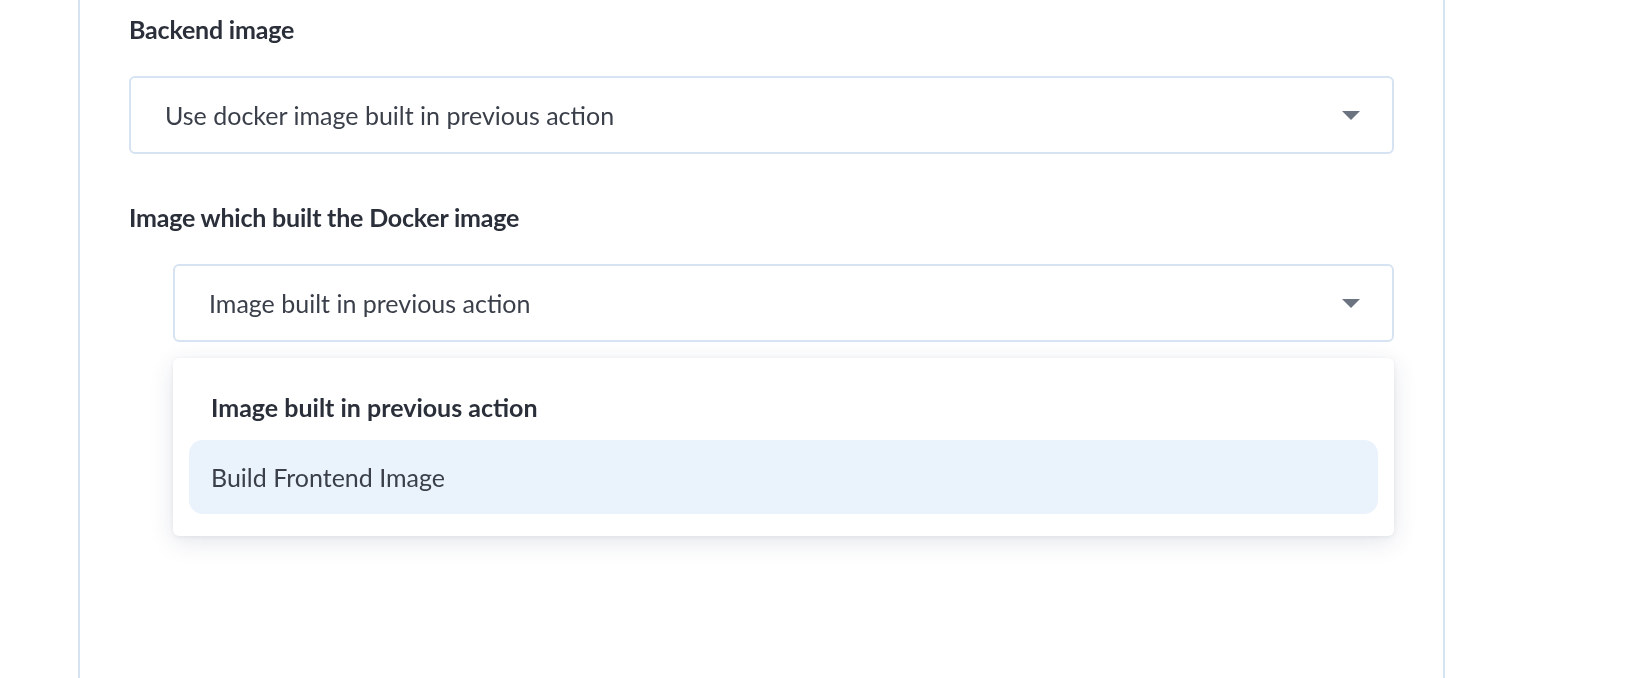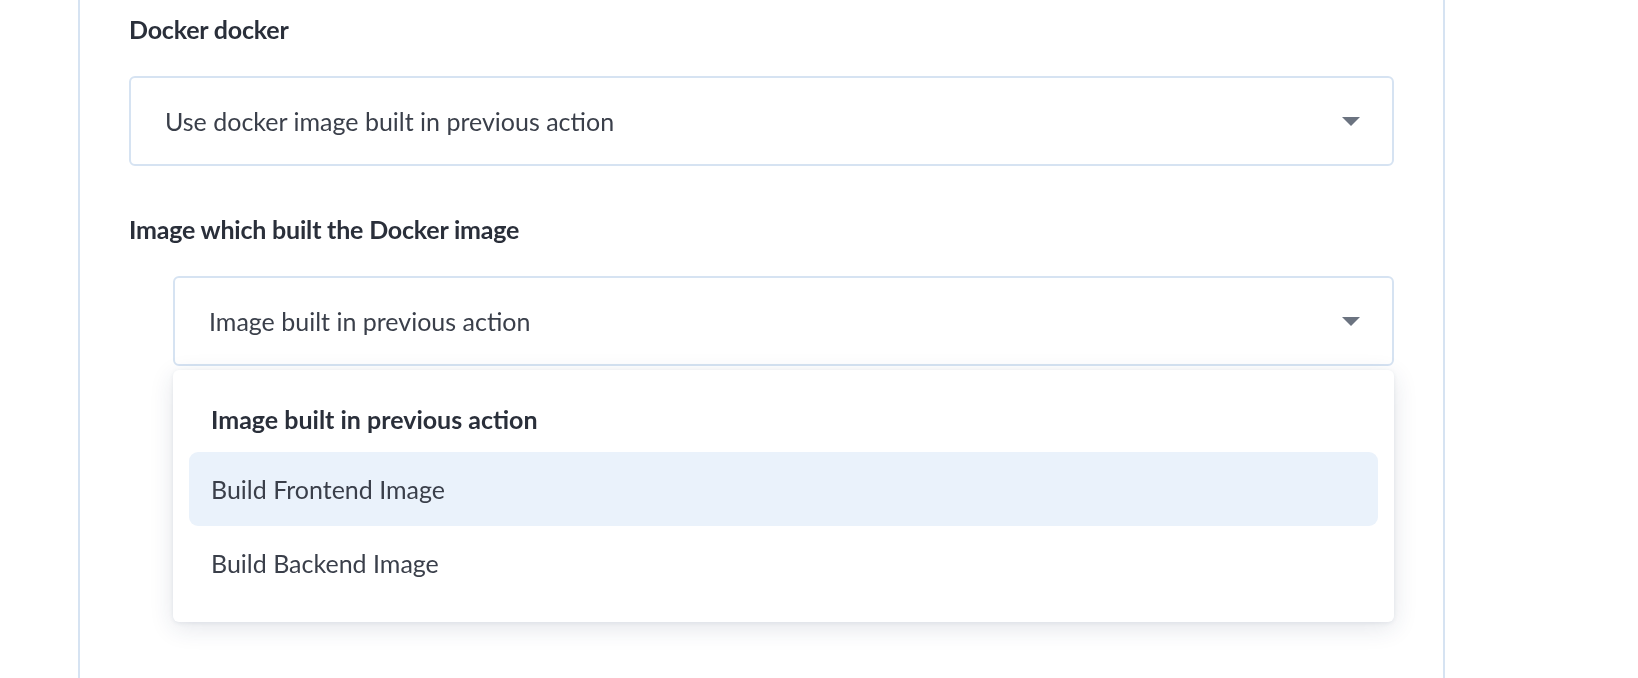--- a/index.html
+++ b/index.html
@@ -32,21 +32,21 @@
       font-weight: 700;
       color: #2a2f3a;
       margin-bottom: 32px;
       letter-spacing: -0.2px;
     }
     .select-box {
       width: 100%;
       border: 2px solid #d6e3f2;
       border-radius: 6px;
       background: #ffffff;
-      height: 90px;
+      height: 78px;
       display: flex;
       align-items: center;
       justify-content: space-between;
       padding: 0 32px 0 34px;
       cursor: pointer;
     }
     .select-value {
       font-size: 25px;
       font-weight: 400;
       color: #3a3f4a;
@@ -80,50 +80,49 @@
       font-size: 25px;
       font-weight: 700;
       color: #2a2f3a;
       padding: 14px 22px 18px 22px;
     }
     .dropdown-option {
       font-size: 25px;
       font-weight: 400;
       color: #3a3f4a;
       padding: 22px 22px;
-      border-radius: 9px;
+      border-radius: 14px;
       cursor: pointer;
     }
     .dropdown-option.highlighted {
       background: #eaf2fb;
     }
   </style>
 </head>
 <body>
 
 <div class="panel">
 
   <div class="field-group">
-    <div class="field-label">Docker docker</div>
+    <div class="field-label">Backend image</div>
     <div class="select-box">
       <span class="select-value">Use docker image built in previous action</span>
       <span class="caret-down-icon"></span>
     </div>
   </div>
 
   <div class="field-group">
     <div class="field-label">Image which built the Docker image</div>
 
     <div class="dropdown-wrap">
       <div class="select-box">
         <span class="select-value">Image built in previous action</span>
         <span class="caret-down-icon"></span>
       </div>
 
       <div class="dropdown-panel">
         <div class="dropdown-group-label">Image built in previous action</div>
         <div class="dropdown-option highlighted">Build Frontend Image</div>
-        <div class="dropdown-option">Build Backend Image</div>
       </div>
     </div>
   </div>
 
 </div>
 
 </body></html>

